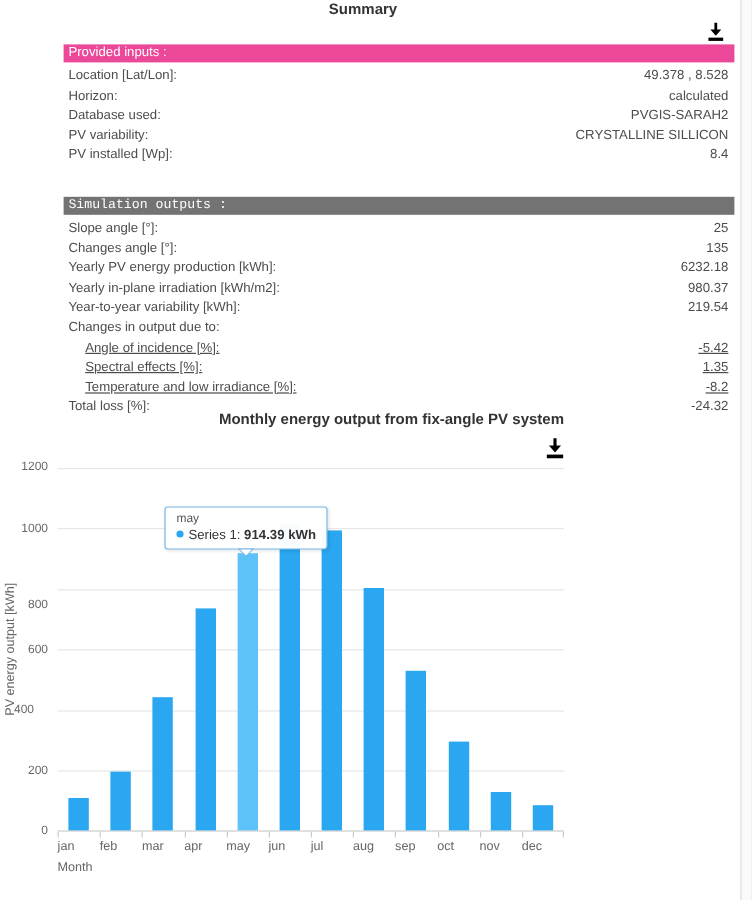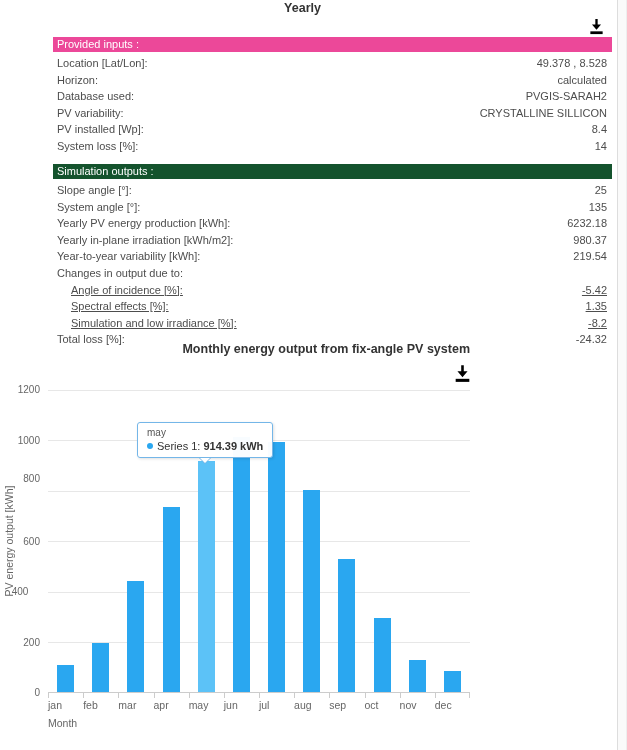--- a/index.html
+++ b/index.html
@@ -85,21 +85,21 @@
   .scrollbar {
     position:absolute; top:0; left:617px; width:10px; height:750px;
     background:#fafafa; border-left:1px solid #ddd; border-right:1px solid #eee;
   }
 </style>
 </head>
 <body>
 
 <div class="page">
 
-  <div class="page-title">Yearly</div>
+  <div class="page-title">Summary</div>
 
   <div class="dl-btn dl-top">
     <span>
       <svg width="17" height="18" viewBox="0 0 16 17">
         <path d="M6.9 1h2.2v5.2h3.2L8 11.2 3.7 6.2h3.2z" fill="#000"></path>
         <rect x="2.2" y="12.6" width="11.6" height="2.6" fill="#000"></rect>
       </svg>
     </span>
   </div>
 
@@ -119,36 +119,32 @@
           <span class="row-value">PVGIS-SARAH2</span>
         </div>
         <div class="data-row">
           <span>PV variability:</span>
           <span class="row-value">CRYSTALLINE SILLICON</span>
         </div>
         <div class="data-row">
           <span>PV installed [Wp]:</span>
           <span class="row-value">8.4</span>
         </div>
-        <div class="data-row">
-          <span>System loss [%]:</span>
-          <span class="row-value">14</span>
-        </div>
       </div>
   </section>
 
   <section class="section sec-outputs">
-    <div class="sec-header" style="background: #14532d; color: rgb(255, 255, 255);">Simulation outputs :</div>
+    <div class="sec-header" style="background: #737373; color: rgb(255, 255, 255); font-family: Liberation Mono, monospace;">Simulation outputs :</div>
     <div class="rows" id="outputs-rows">
         <div class="data-row">
           <span>Slope angle [°]:</span>
           <span class="row-value">25</span>
         </div>
         <div class="data-row">
-          <span>System angle [°]:</span>
+          <span>Changes angle [°]:</span>
           <span class="row-value">135</span>
         </div>
         <div class="data-row">
           <span>Yearly PV energy production [kWh]:</span>
           <span class="row-value">6232.18</span>
         </div>
         <div class="data-row">
           <span>Yearly in-plane irradiation [kWh/m2]:</span>
           <span class="row-value">980.37</span>
         </div>
@@ -162,21 +158,21 @@
         </div>
         <div class="data-row indent">
           <span>Angle of incidence [%]:</span>
           <span class="row-value">-5.42</span>
         </div>
         <div class="data-row indent">
           <span>Spectral effects [%]:</span>
           <span class="row-value">1.35</span>
         </div>
         <div class="data-row indent">
-          <span>Simulation and low irradiance [%]:</span>
+          <span>Temperature and low irradiance [%]:</span>
           <span class="row-value">-8.2</span>
         </div>
         <div class="data-row">
           <span>Total loss [%]:</span>
           <span class="row-value">-24.32</span>
         </div>
       </div>
   </section>
 
   <div class="chart">
@@ -190,21 +186,21 @@
         </svg>
       </span>
     </div>
 
     <div class="y-axis-title">PV energy output [kWh]</div>
     <div class="yticks" id="yticks">
         <div class="ytick" style="top: 297px;">0</div>
         <div class="ytick" style="top: 246.5px;">200</div>
         <div class="ytick" style="top: 196px; text-align: center;">400</div>
         <div class="ytick" style="top: 145.5px;">600</div>
-        <div class="ytick" style="top: 83px; text-align: right;">800</div>
+        <div class="ytick" style="top: 109px; text-align: right;">800</div>
         <div class="ytick" style="top: 44.5px;">1000</div>
         <div class="ytick" style="top: -6px;">1200</div>
       </div>
 
     <div class="plot" id="plot">
         <div class="gridline" style="top: 252px; background: rgb(231, 231, 231);"></div>
         <div class="gridline" style="top: 201.5px; background: rgb(231, 231, 231);"></div>
         <div class="gridline" style="top: 151px; background: rgb(231, 231, 231);"></div>
         <div class="gridline" style="top: 100.5px; background: rgb(231, 231, 231);"></div>
         <div class="gridline" style="top: 50px; background: rgb(231, 231, 231);"></div>

